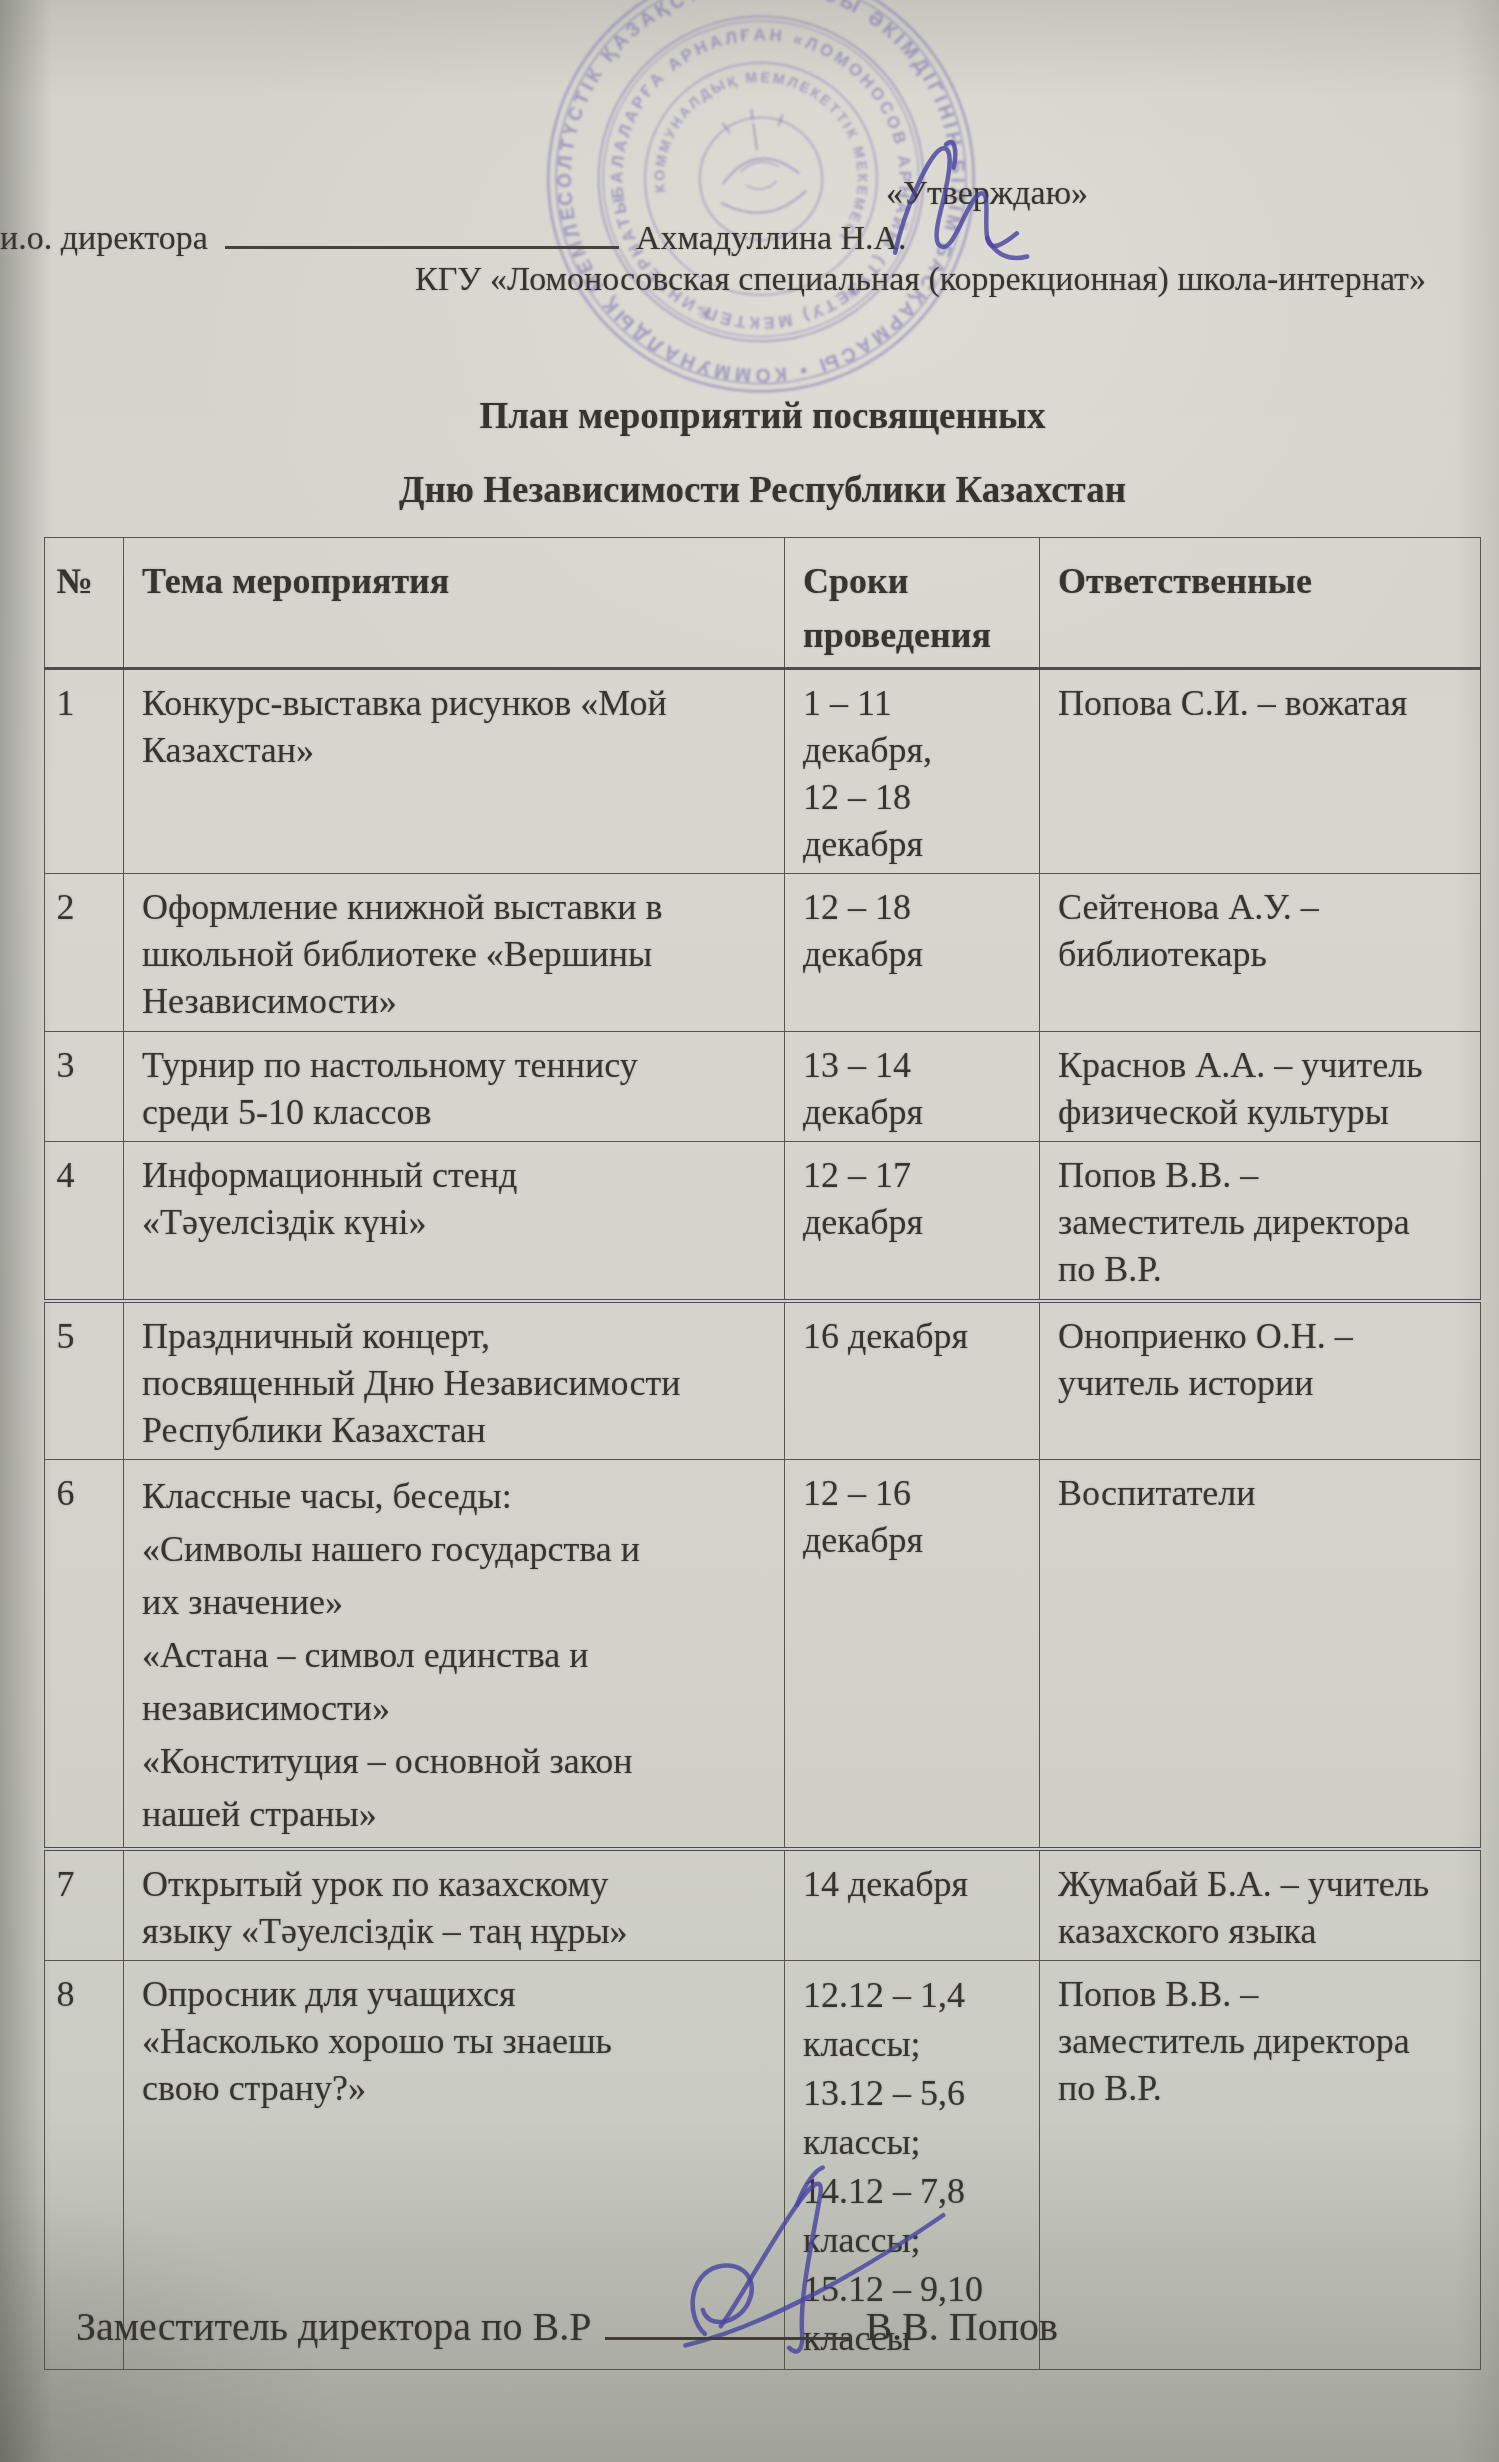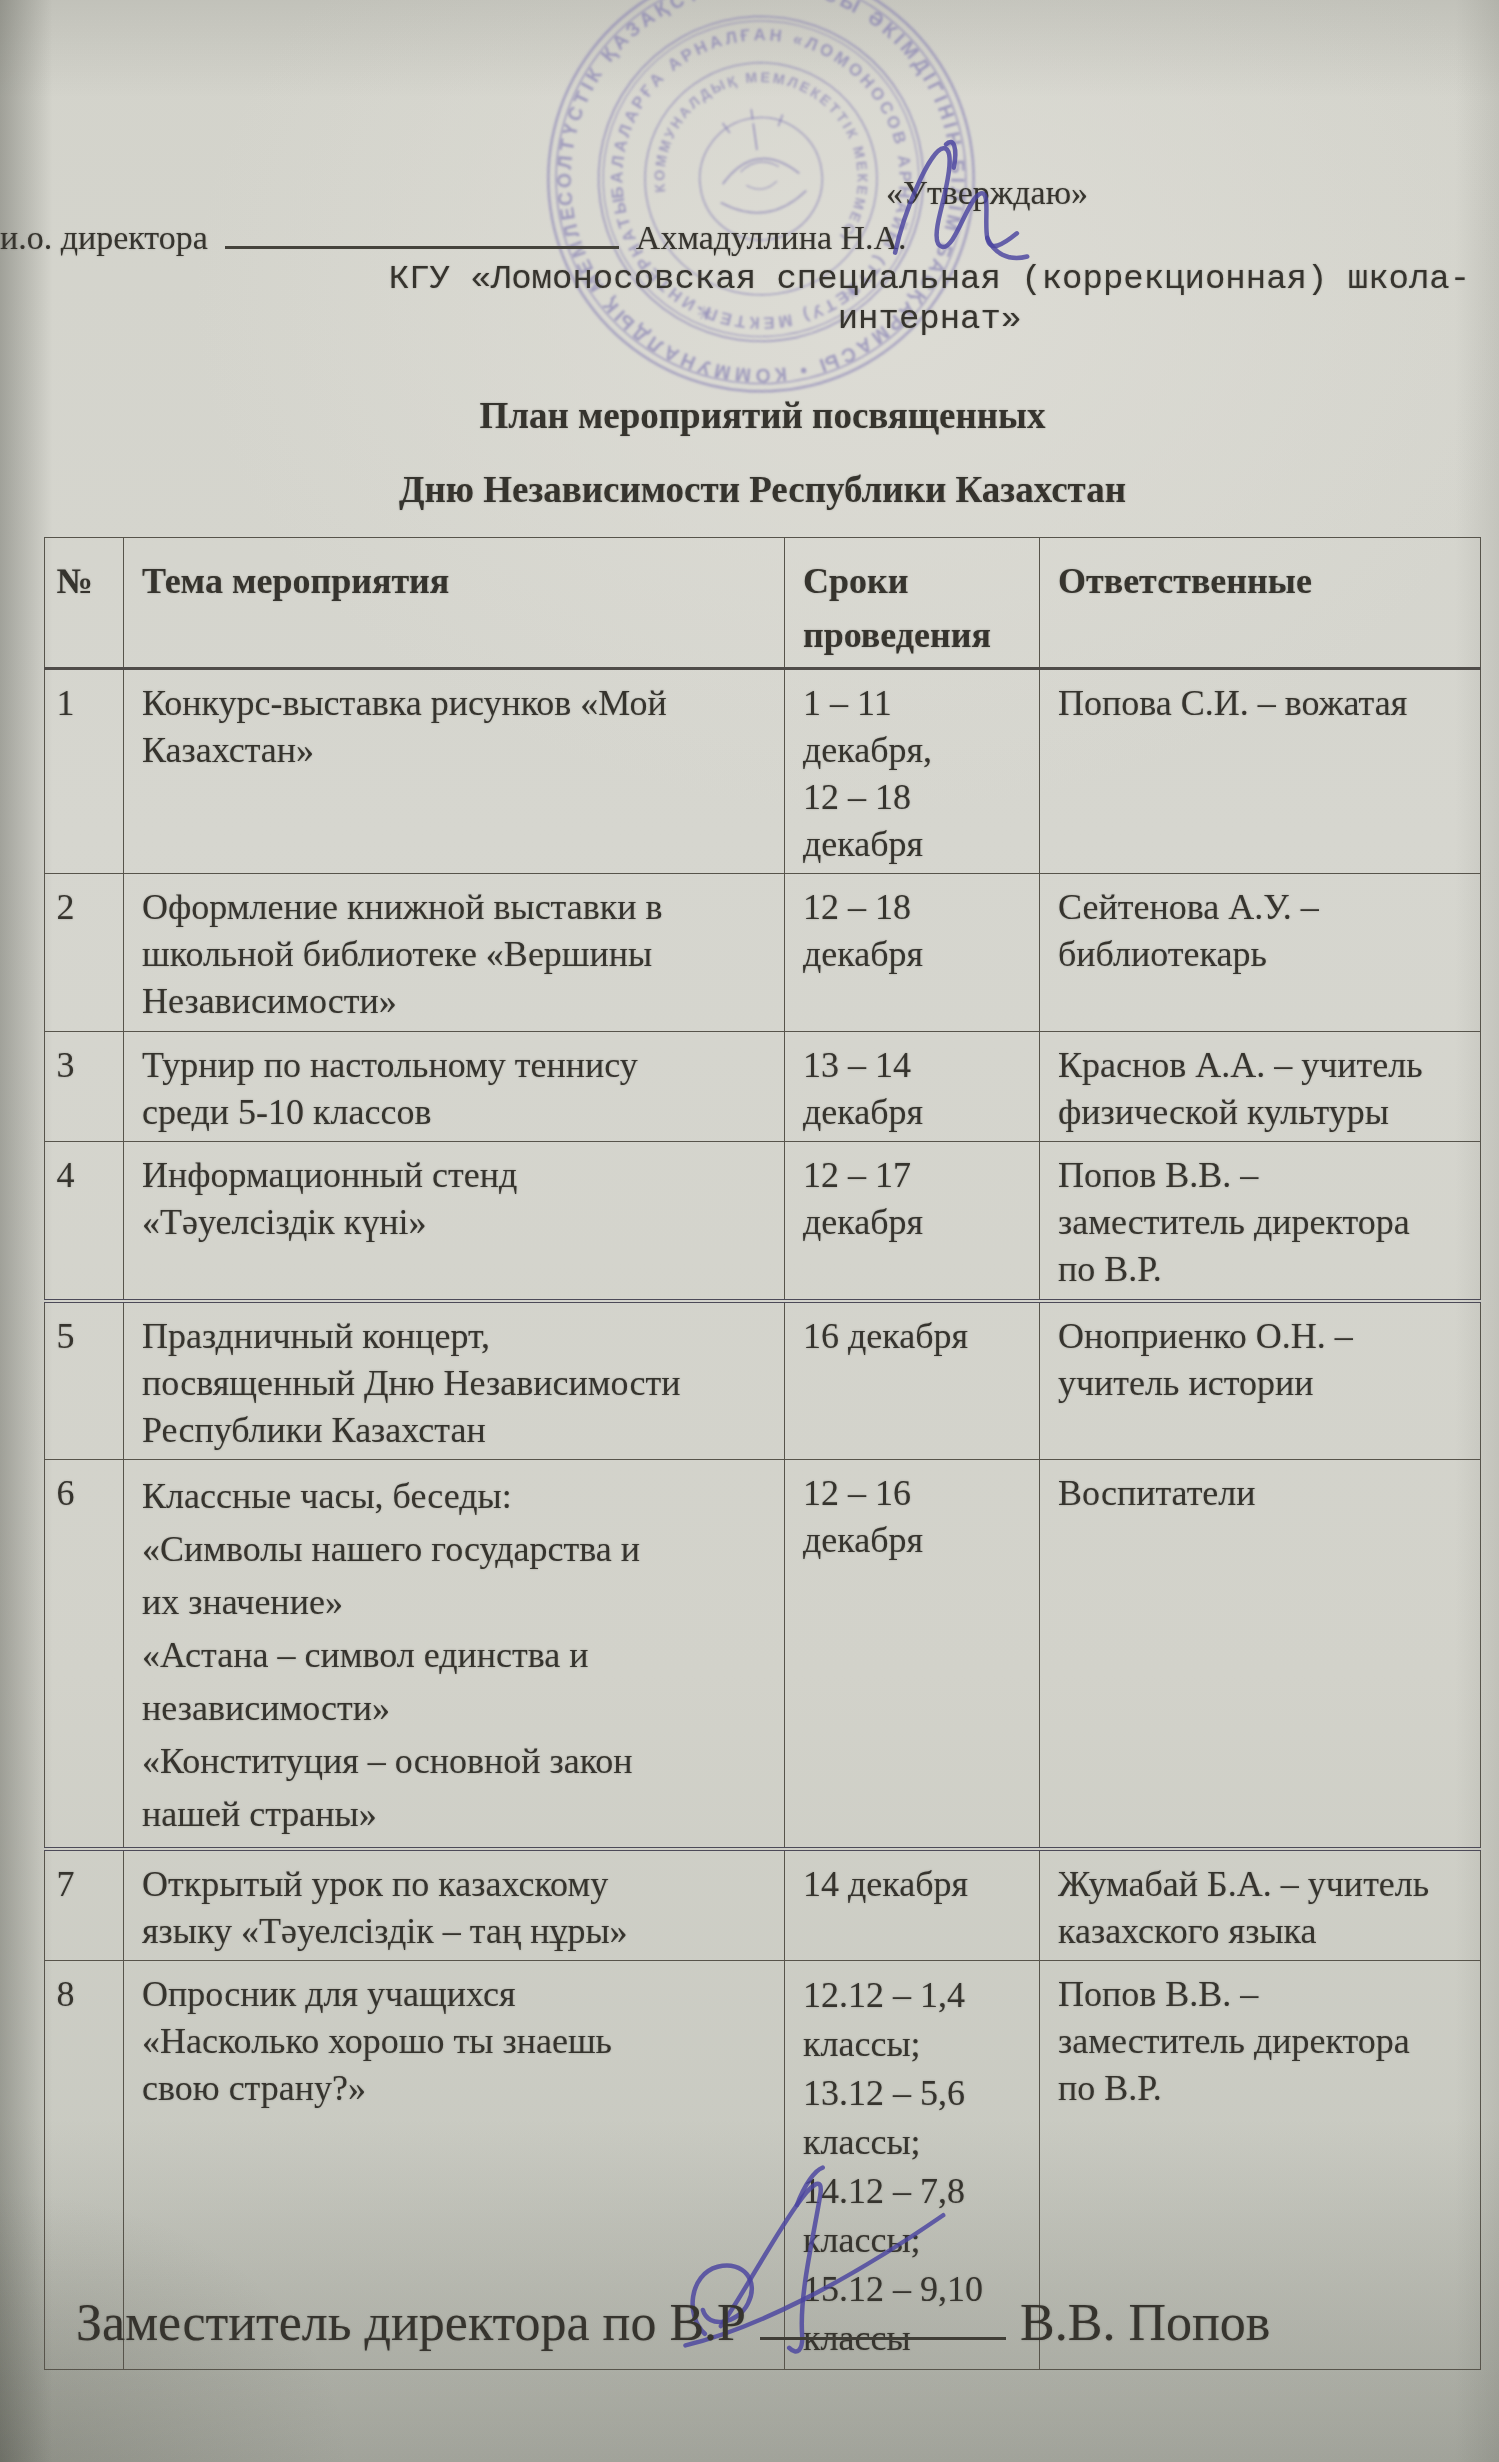--- a/index.html
+++ b/index.html
@@ -19,22 +19,22 @@
   .txt{ text-shadow:0 0 1.9px rgba(54,52,46,.35); }
 
   
   .approve{position:absolute;left:742px;top:173px;width:490px;text-align:center;
            font-size:34px;line-height:39px;}
   .approval-row{position:absolute;left:0;right:2.6px;top:214px;display:flex;
                 justify-content:flex-start;align-items:baseline;gap:17px;
                 font-size:34px;line-height:40px;}
   .sig-line{display:inline-block;width:394px;height:32px;
             border-bottom:3.2px solid #45433c;}
-  .org{position:absolute;left:361px;top:259px;width:1137px;text-align:center;
-       font-size:34px;line-height:40px;font-family:Liberation Mono, monospace;}
+  .org{position:absolute;left:352px;top:259px;width:1137px;text-align:center;
+       font-size:34px;line-height:40px;}
 
   
   .title{position:absolute;left:44px;width:1437px;text-align:center;
          font-weight:bold;font-size:37px;line-height:43px;}
   .title.l1{top:394px;}
   .title.l2{top:468px;}
 
   
   table.plan{position:absolute;left:44px;top:537px;width:1437px;
              border-collapse:collapse;table-layout:fixed;}
@@ -55,21 +55,21 @@
   .plan tbody tr:nth-child(4){height:135px;}
   .plan tbody tr:nth-child(5){height:145px;border-top:4.5px double #4c4a58;}
   .plan tbody tr:nth-child(6){height:370px;}
   .plan tbody tr:nth-child(6) td.c-theme{line-height:53px;}
   .plan tbody tr:nth-child(7){height:105px;border-top:4.5px double #4c4a58;}
   .plan tbody tr:nth-child(8){height:401px;}
   .plan tbody tr:nth-child(8) td.c-dates{line-height:49px;}
 
   
   .footer-row{position:absolute;left:76px;top:2300px;display:flex;
-              align-items:baseline;gap:14px;font-size:52px;line-height:46px;}
+              align-items:baseline;gap:14px;font-size:40px;line-height:46px;}
   .footer-row .sig-line{width:246px;height:37px;border-bottom:3.2px solid #3f3d36;}
 
   
   .stamp{position:absolute;left:529px;top:-50px;width:464px;height:464px;}
   .stamp text{font-family:"Liberation Sans","DejaVu Sans",sans-serif;font-weight:bold;}
   .sig-svg{position:absolute;}
   .sig-head{left:879px;top:130px;width:174px;height:139px;}
   .sig-foot{left:624px;top:2165px;width:342px;height:201px;}
 </style>
 </head>

